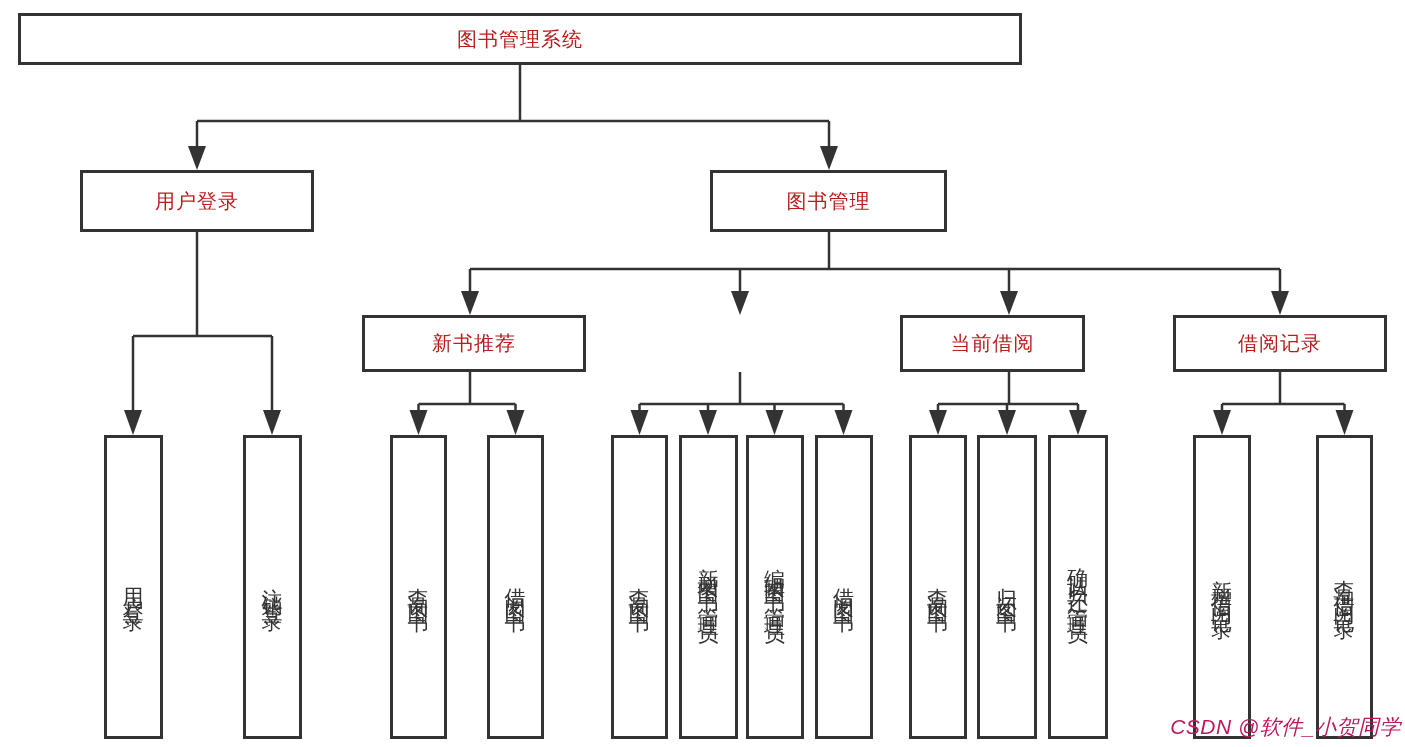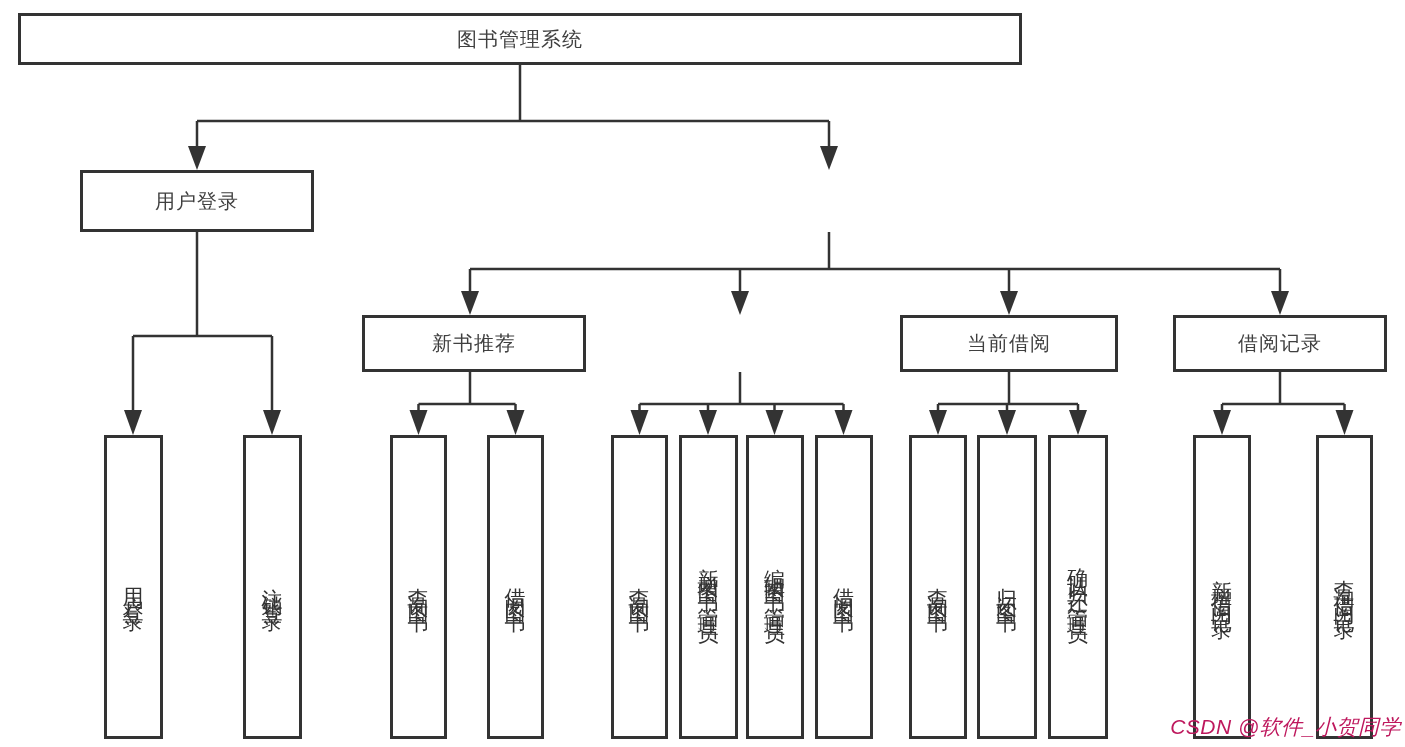--- a/index.html
+++ b/index.html
@@ -20,21 +20,21 @@
   .node {
     position: absolute;
     box-sizing: border-box;
     background: #ffffff;
     border: 3px solid #333333;
     display: flex;
     align-items: center;
     justify-content: center;
     font-size: 20px;
     letter-spacing: 1px;
-    color: #404040;
+    color: #b91c1c;
     z-index: 2;
   }
   .node-v {
     position: absolute;
     box-sizing: border-box;
     background: #ffffff;
     border: 3px solid #333333;
     display: flex;
     align-items: center;
     justify-content: center;
@@ -130,25 +130,28 @@
     </g>
   </svg>
 
   <div class="node" style="left:18px; top:13px; width:1004px; height:52px;">
     <span>图书管理系统</span>
   </div>
 
   <div class="node" style="left:80px; top:170px; width:234px; height:62px;">
     <span>用户登录</span>
   </div>
+  <div class="node" style="left:710px; top:170px; width:237px; height:62px;">
+    <span>图书管理</span>
+  </div>
 
   <div class="node" style="left:362px; top:315px; width:224px; height:57px;">
     <span>新书推荐</span>
   </div>
-  <div class="node" style="left:900px; top:315px; width:218px; height:57px;">
+  <div class="node" style="left:900px; top:315px; width:185px; height:57px;">
     <span>当前借阅</span>
   </div>
   <div class="node" style="left:1173px; top:315px; width:214px; height:57px;">
     <span>借阅记录</span>
   </div>
 
   <div class="node-v" style="left:104px; top:435px; width:59px; height:304px;">
     <span class="vtext">用户登录</span>
   </div>
   <div class="node-v" style="left:243px; top:435px; width:59px; height:304px;">

